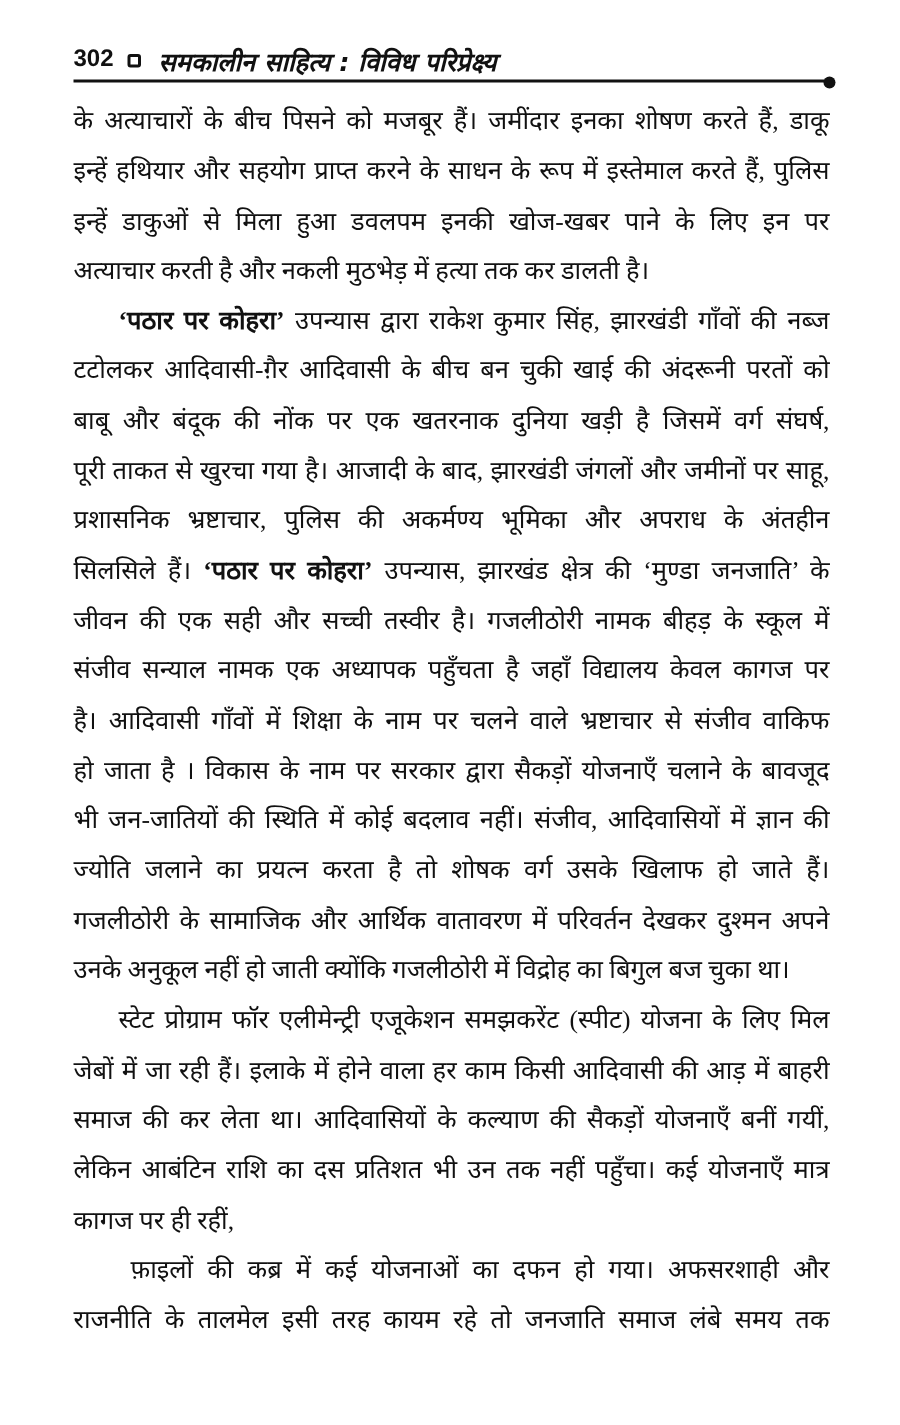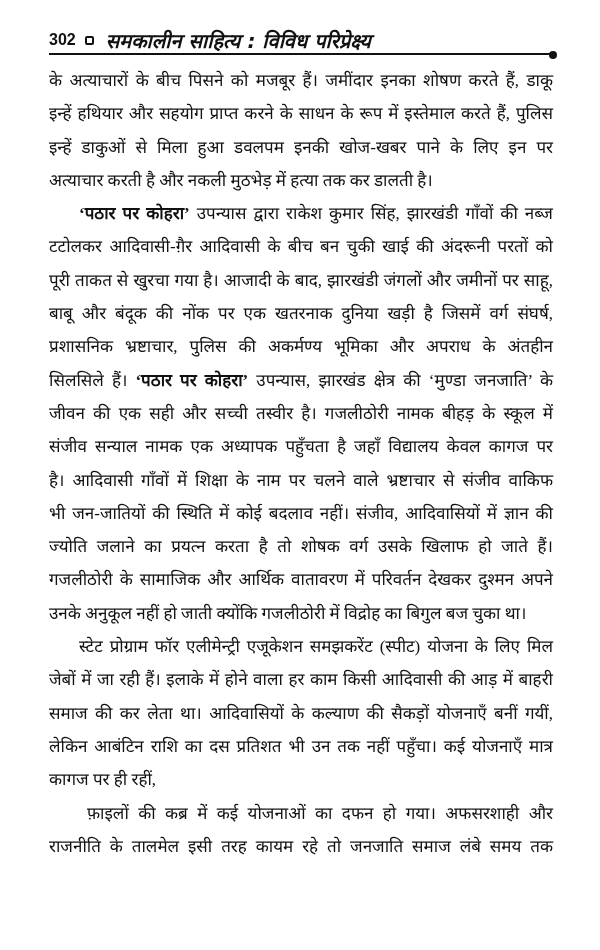--- a/index.html
+++ b/index.html
@@ -46,21 +46,21 @@
       width: 9px;
       height: 9px;
       border: 2px solid #111;
       border-radius: 2px;
       margin: 0 12px 0 9px;
       box-sizing: border-box;
     }
     .book-title {
       font-style: italic;
       font-weight: bold;
-      font-size: 20px;
+      font-size: 17px;
     }
     .head-rule {
       position: absolute;
       left: 49px;
       top: 53px;
       width: 504px;
       height: 0;
       border-top: 2.5px solid #111;
     }
     .head-rule-dot {
@@ -115,27 +115,28 @@
   <div class="head-rule-dot"></div>
 
   <div class="body-text">
     <div class="line">के अत्याचारों के बीच पिसने को मजबूर हैं। जमींदार इनका शोषण करते हैं, डाकू</div>
     <div class="line">इन्हें हथियार और सहयोग प्राप्त करने के साधन के रूप में इस्तेमाल करते हैं, पुलिस</div>
     <div class="line">इन्हें डाकुओं से मिला हुआ डवलपम इनकी खोज-खबर पाने के लिए इन पर</div>
     <div class="line last">अत्याचार करती है और नकली मुठभेड़ में हत्या तक कर डालती है।</div>
 
     <div class="line indent"><span class="bold">‘पठार पर कोहरा’</span><span> उपन्यास द्वारा राकेश कुमार सिंह, झारखंडी गाँवों की नब्ज</span></div>
     <div class="line">टटोलकर आदिवासी-ग़ैर आदिवासी के बीच बन चुकी खाई की अंदरूनी परतों को</div>
+    <div class="line">बाबू और बंदूक की नोंक पर एक खतरनाक दुनिया खड़ी है जिसमें वर्ग संघर्ष,</div>
     <div class="line">पूरी ताकत से खुरचा गया है। आजादी के बाद, झारखंडी जंगलों और जमीनों पर साहू,</div>
-    <div class="line">बाबू और बंदूक की नोंक पर एक खतरनाक दुनिया खड़ी है जिसमें वर्ग संघर्ष,</div>
     <div class="line">प्रशासनिक भ्रष्टाचार, पुलिस की अकर्मण्य भूमिका और अपराध के अंतहीन</div>
     <div class="line"><span>सिलसिले हैं। </span><span class="bold">‘पठार पर कोहरा’</span><span> उपन्यास, झारखंड क्षेत्र की ‘मुण्डा जनजाति’ के</span></div>
     <div class="line">जीवन की एक सही और सच्ची तस्वीर है। गजलीठोरी नामक बीहड़ के स्कूल में</div>
     <div class="line">संजीव सन्याल नामक एक अध्यापक पहुँचता है जहाँ विद्यालय केवल कागज पर</div>
     <div class="line">है। आदिवासी गाँवों में शिक्षा के नाम पर चलने वाले भ्रष्टाचार से संजीव वाकिफ</div>
+    <div class="line">हो जाता है । विकास के नाम पर सरकार द्वारा सैकड़ों योजनाएँ चलाने के बावजूद</div>
     <div class="line">भी जन-जातियों की स्थिति में कोई बदलाव नहीं। संजीव, आदिवासियों में ज्ञान की</div>
     <div class="line">ज्योति जलाने का प्रयत्न करता है तो शोषक वर्ग उसके खिलाफ हो जाते हैं।</div>
     <div class="line">गजलीठोरी के सामाजिक और आर्थिक वातावरण में परिवर्तन देखकर दुश्मन अपने</div>
     <div class="line last">उनके अनुकूल नहीं हो जाती क्योंकि गजलीठोरी में विद्रोह का बिगुल बज चुका था।</div>
 
     <div class="line indent">स्टेट प्रोग्राम फॉर एलीमेन्ट्री एजूकेशन समझकरेंट (स्पीट) योजना के लिए मिल</div>
     <div class="line">जेबों में जा रही हैं। इलाके में होने वाला हर काम किसी आदिवासी की आड़ में बाहरी</div>
     <div class="line">समाज की कर लेता था। आदिवासियों के कल्याण की सैकड़ों योजनाएँ बनीं गयीं,</div>
     <div class="line">लेकिन आबंटिन राशि का दस प्रतिशत भी उन तक नहीं पहुँचा। कई योजनाएँ मात्र</div>
     <div class="line last">कागज पर ही रहीं,</div>

